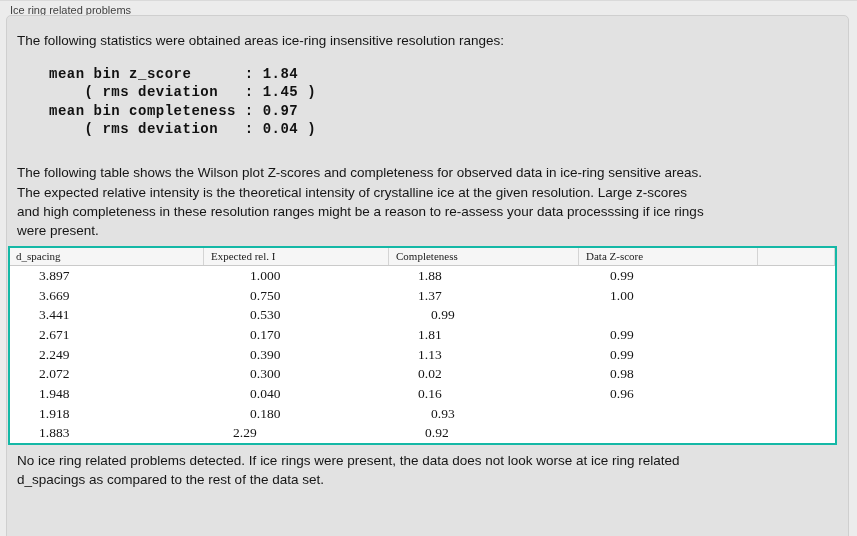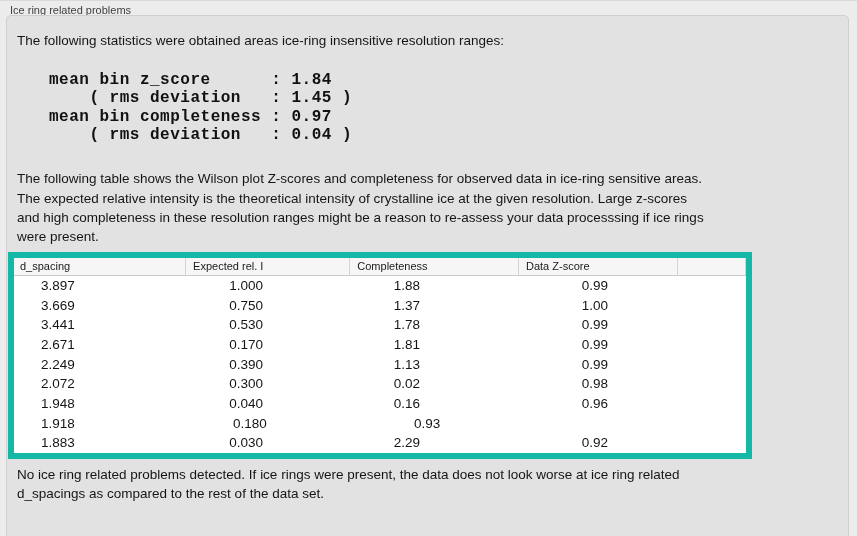--- a/index.html
+++ b/index.html
@@ -36,34 +36,35 @@
     font-size: 13.5px;
     line-height: 19.4px;
     white-space: pre-line;
     color: #151515;
   }
   .p1 { margin: 16px 0 0 10px; line-height: 17px; }
   .p2 { margin: 25px 0 0 10px; }
   .p3 { margin: 12px 0 0 10px; }
   .p4 { margin: 6px 0 0 10px; }
   .mono {
-    margin: 22px 0 0 42px;
+    margin: 16px 0 0 42px;
     font-family: "Liberation Mono", "DejaVu Sans Mono", monospace;
-    font-size: 16px;
+    font-size: 14px;
     font-weight: bold;
     line-height: 18.3px;
     letter-spacing: 0.5px;
     color: #111;
     white-space: pre;
   }
   .ice-table {
     margin: 5px 0 0 1px;
-    width: 744px;
+    width: 829px;
     background: #ffffff;
-    border: 6px solid #14b8a6;
+    border: 2px solid #14b8a6;
+    font-family: Liberation Serif, serif;
   }
   .thead {
     display: flex;
     height: 18px;
     background: #f6f6f6;
     border-bottom: 1px solid #cacaca;
     align-items: center;
   }
   .th {
     font-size: 11px;
@@ -80,21 +81,21 @@
   .c4 { width: 190px; padding-left: 7px; }
   .c5 { width: 77px; }
   .c6 { flex: 1; }
   .tr {
     display: flex;
     height: 19.7px;
     line-height: 19.7px;
     font-size: 13.5px;
   }
   .td { white-space: nowrap; overflow: hidden; }
-  .td.c1 { padding-left: 27px; }
+  .td.c1 { padding-left: 8px; margin-left: 21px; }
   .td.c2 { padding-left: 26px; }
   .td.c3 { padding-left: 9px; }
   .td.c4 { padding-left: 22px; }
 </style>
 </head>
 <body>
 
 <div class="page">
   <div class="panel-title">Ice ring related problems</div>
 
@@ -129,21 +130,20 @@
         </div>
         <div class="tr">
           <div class="td c1">3.669</div>
           <div class="td c2">0.750</div>
           <div class="td c3">1.37</div>
           <div class="td c4">1.00</div>
         </div>
         <div class="tr">
           <div class="td c1">3.441</div>
           <div class="td c2">0.530</div>
-          <div class="td c3">1.78</div>
           <div class="td c4">0.99</div>
         </div>
         <div class="tr">
           <div class="td c1">2.671</div>
           <div class="td c2">0.170</div>
           <div class="td c3">1.81</div>
           <div class="td c4">0.99</div>
         </div>
         <div class="tr">
           <div class="td c1">2.249</div>
@@ -163,21 +163,20 @@
           <div class="td c3">0.16</div>
           <div class="td c4">0.96</div>
         </div>
         <div class="tr">
           <div class="td c1">1.918</div>
           <div class="td c2">0.180</div>
           <div class="td c4">0.93</div>
         </div>
         <div class="tr">
           <div class="td c1">1.883</div>
-          <div class="td c2">0.030</div>
           <div class="td c3">2.29</div>
           <div class="td c4">0.92</div>
         </div>
       </div>
     </div>
 
     <div class="para p4">No ice ring related problems detected. If ice rings were present, the data does not look worse at ice ring related
 d_spacings as compared to the rest of the data set.</div>
   </div>
 </div>

